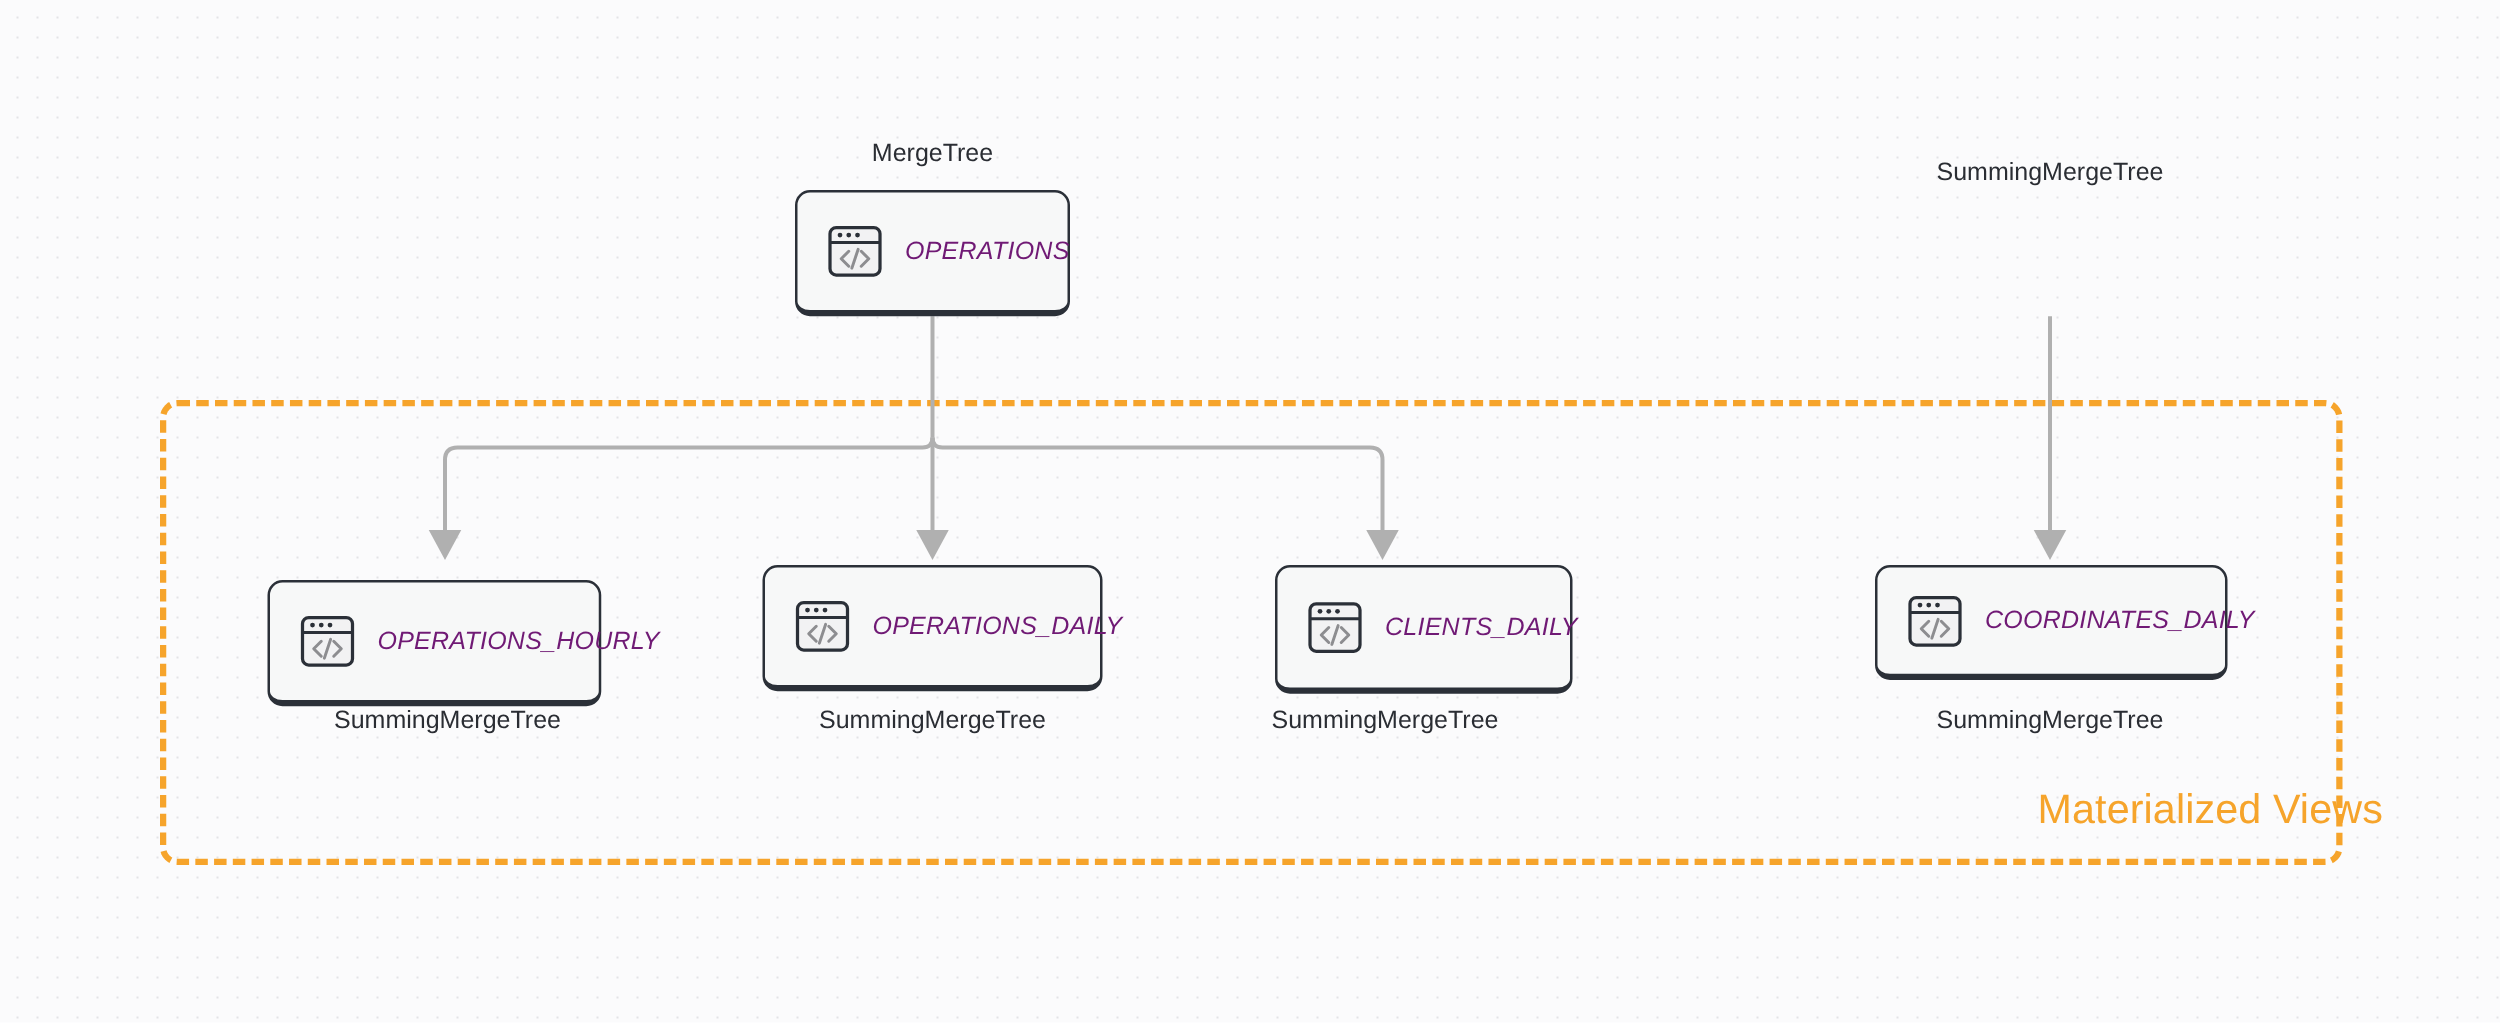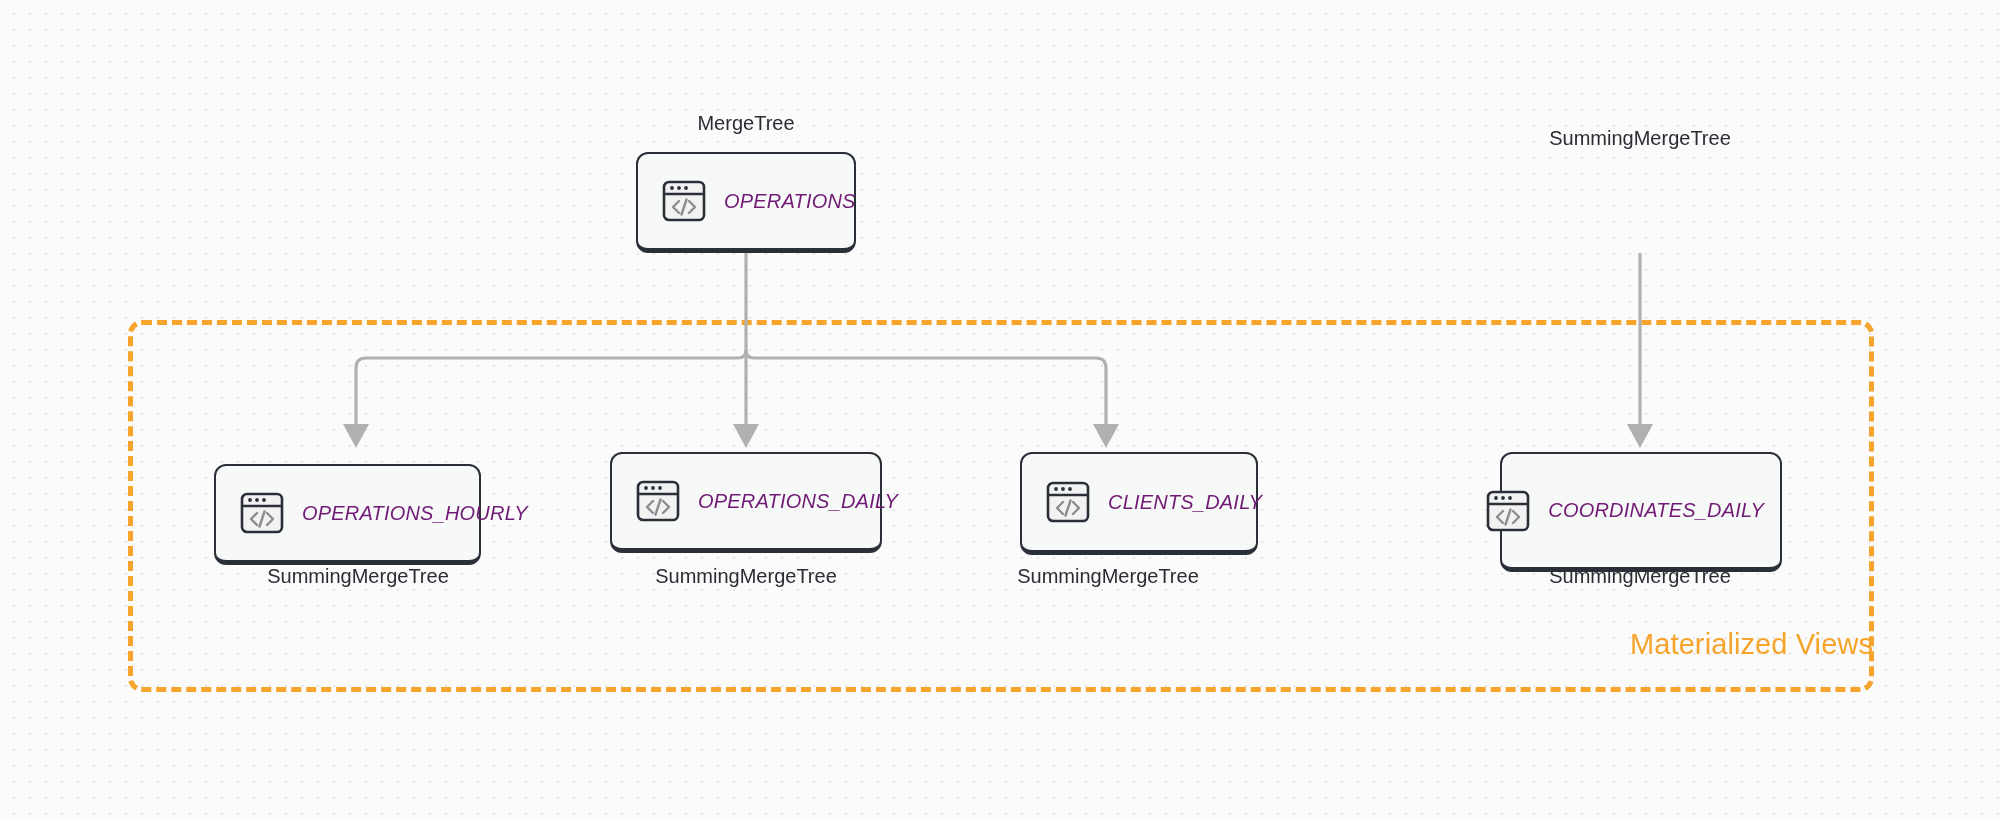--- a/index.html
+++ b/index.html
@@ -32,21 +32,21 @@
   
   .group-box {
     position: absolute;
     box-sizing: border-box;
     border: 5px dashed #f6a42b;
     border-radius: 14px;
   }
   .group-label {
     position: absolute;
     color: #f6a42b;
-    font-size: 29px;
+    font-size: 33px;
     letter-spacing: .1px;
     white-space: nowrap;
   }
 
   
   .node {
     position: absolute;
     box-sizing: border-box;
     display: flex;
     align-items: center;
@@ -173,21 +173,21 @@
         <circle cx="24" cy="8" r="1.9" fill="#2b3038"></circle>
         <path d="M 17 21 L 11 27 L 17 33" fill="none" stroke="#8d8d90" stroke-width="2.4" stroke-linecap="round" stroke-linejoin="round"></path>
         <path d="M 27 21 L 33 27 L 27 33" fill="none" stroke="#8d8d90" stroke-width="2.4" stroke-linecap="round" stroke-linejoin="round"></path>
         <line x1="24.5" y1="19.5" x2="19.5" y2="34.5" stroke="#8d8d90" stroke-width="2.4" stroke-linecap="round"></line>
       </svg>
     </span>
     <span class="node-label">CLIENTS_DAILY</span>
   </div>
   <div class="caption" style="left:1108px; top:565px;">SummingMergeTree</div>
 
-  <div class="node" style="left:1500px; top:452px; width:282px; height:120px;justify-content:flex-end;">
+  <div class="node" style="left:1500px; top:452px; width:282px; height:92px;">
     <span class="node-icon">
       <svg viewBox="0 0 44 42" width="44" height="42">
         <rect x="2" y="2" width="40" height="38" rx="5" fill="#f2f2f3" stroke="#2b3038" stroke-width="2.6"></rect>
         <line x1="2" y1="14" x2="42" y2="14" stroke="#2b3038" stroke-width="2.4"></line>
         <circle cx="10" cy="8" r="1.9" fill="#2b3038"></circle>
         <circle cx="17" cy="8" r="1.9" fill="#2b3038"></circle>
         <circle cx="24" cy="8" r="1.9" fill="#2b3038"></circle>
         <path d="M 17 21 L 11 27 L 17 33" fill="none" stroke="#8d8d90" stroke-width="2.4" stroke-linecap="round" stroke-linejoin="round"></path>
         <path d="M 27 21 L 33 27 L 27 33" fill="none" stroke="#8d8d90" stroke-width="2.4" stroke-linecap="round" stroke-linejoin="round"></path>
         <line x1="24.5" y1="19.5" x2="19.5" y2="34.5" stroke="#8d8d90" stroke-width="2.4" stroke-linecap="round"></line>

